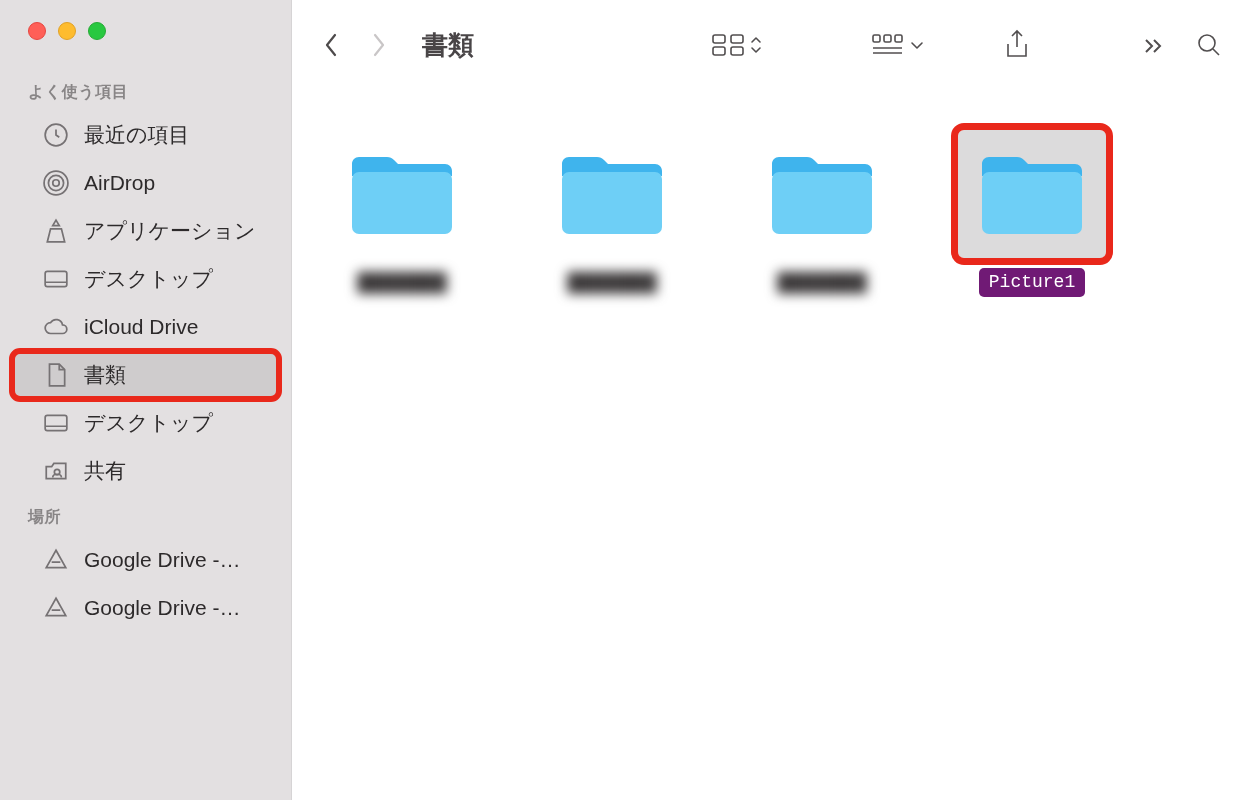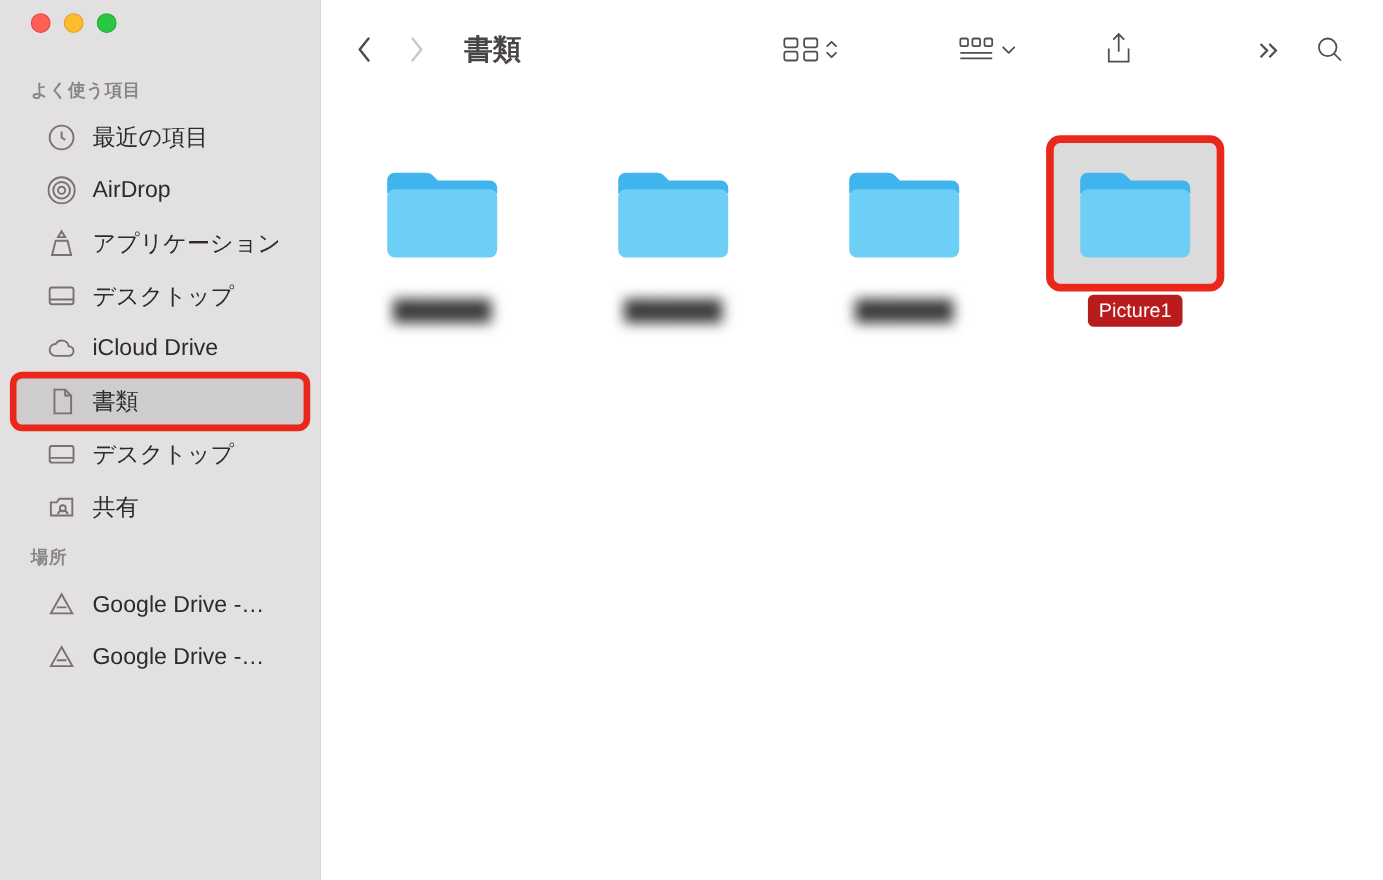--- a/index.html
+++ b/index.html
@@ -9,20 +9,21 @@
       width: 1257px;
       height: 800px;
       overflow: hidden;
       display: flex;
     }
     
     .sidebar {
       width: 292px;
       background: #e3e0e1;
       height: 800px;
+      padding-top: 10px;
       border-right: 1px solid #d6d4d5;
       flex-shrink: 0;
       overflow: hidden;
     }
     .traffic-lights {
       display: flex;
       gap: 12px;
       padding: 12px 0 30px 28px;
     }
     .traffic-light {
@@ -158,22 +159,23 @@
       font-size: 18px;
       color:#3a3738;
       text-align:center;
       max-width: 190px;
       padding: 3px 10px;
       border-radius: 5px;
       word-break: break-word;
       line-height: 1.25;
     }
     .folder-label.selected {
-      background:#b91c1c;
+      background:#701a75;
       color:#fff;
+      font-family:Liberation Mono, monospace;
     }
     .folder-label.blurred {
       filter: blur(6px);
       user-select:none;
     }
   </style>
 </head>
 <body>
 
 <div class="sidebar">

